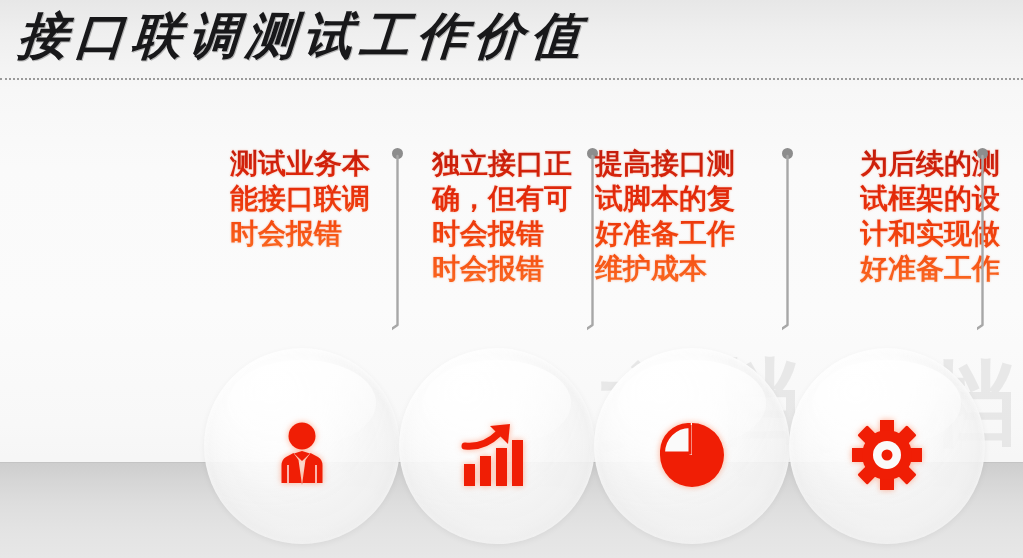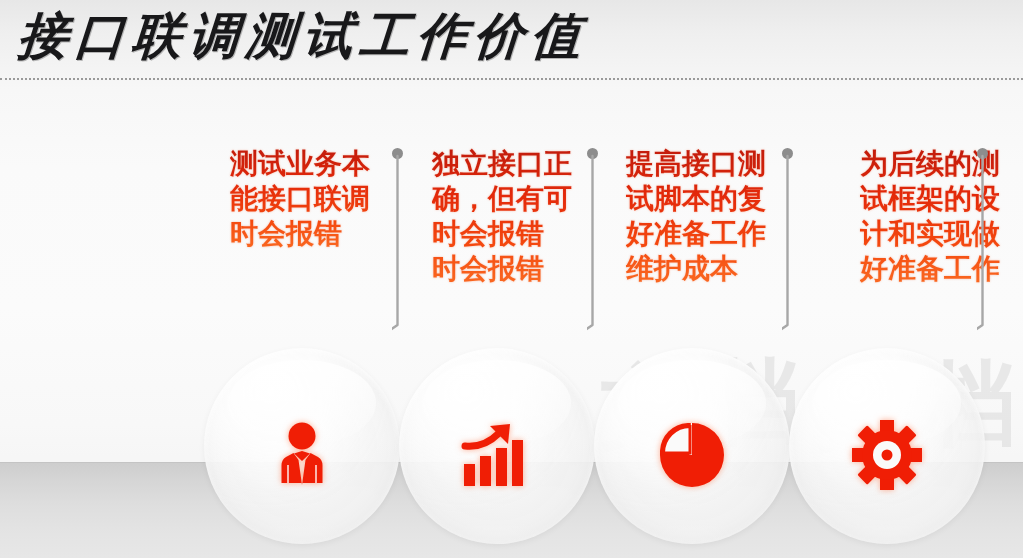--- a/index.html
+++ b/index.html
@@ -93,21 +93,21 @@
     background: linear-gradient(180deg, #c01b0c 0%, #e3290a 35%, #f4480f 70%, #fa6a22 100%);
     -webkit-background-clip: text;
     background-clip: text;
     -webkit-text-fill-color: transparent;
     text-align: left;
     font-family: "DejaVu Sans", "Liberation Sans", sans-serif;
     filter: drop-shadow(0 0 1px rgba(240,90,40,0.35));
   }
   .col1 { left: 224px; margin-left: 6px; }
   .col2 { left: 432px; }
-  .col3 { left: 626px; }
+  .col3 { left: 595px; }
   .col4 { left: 860px; }
 
   
   .connector { position: absolute; top: 148px; }
   .conn-dot {
     position: absolute;
     width: 11px;
     height: 11px;
     border-radius: 50%;
     background: #8d8d8d;

